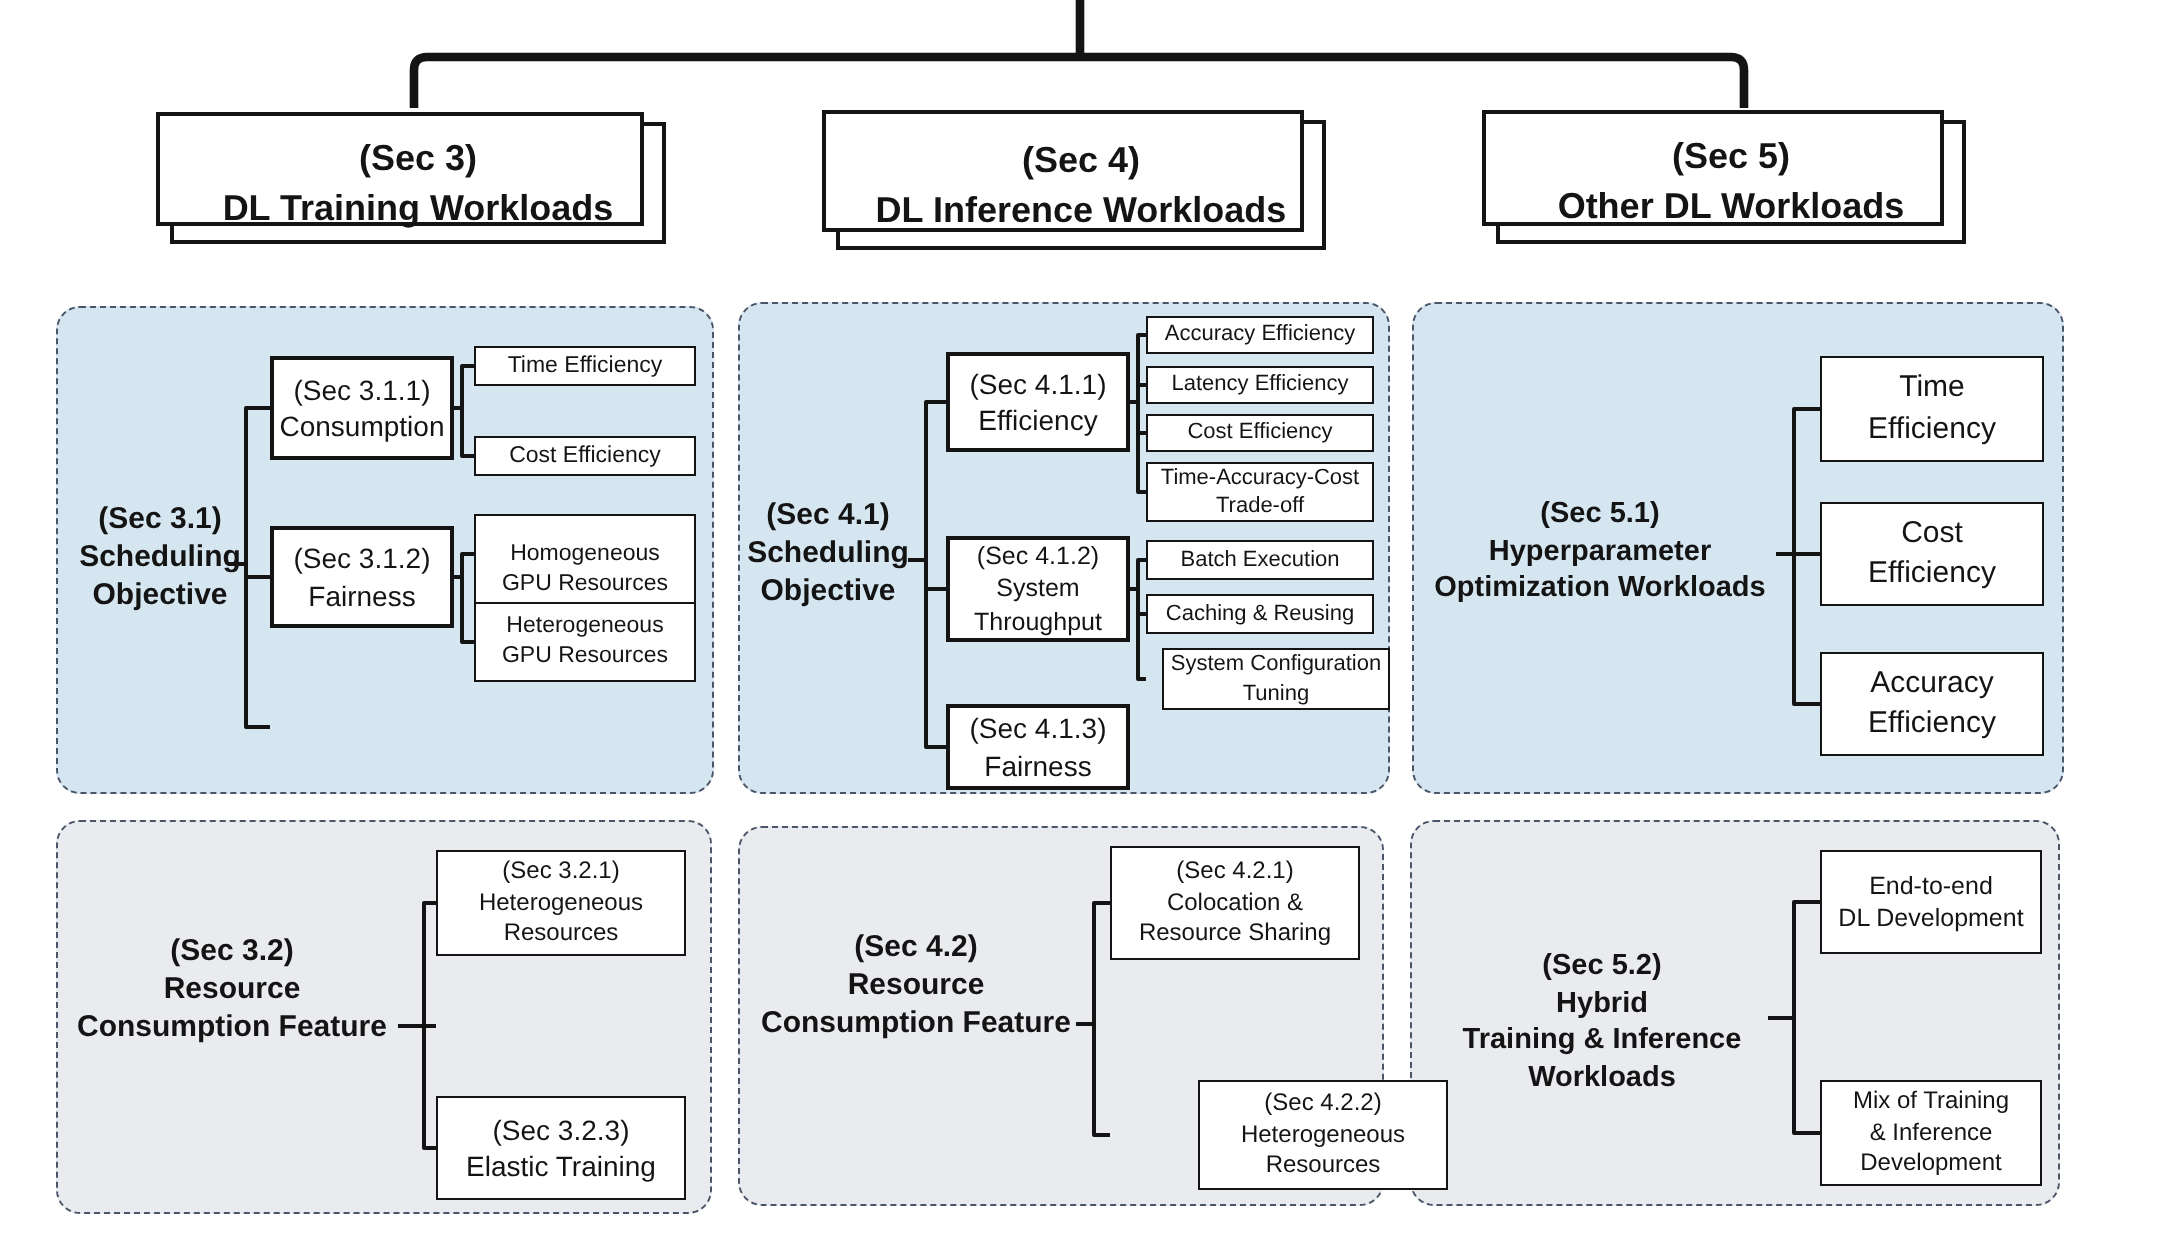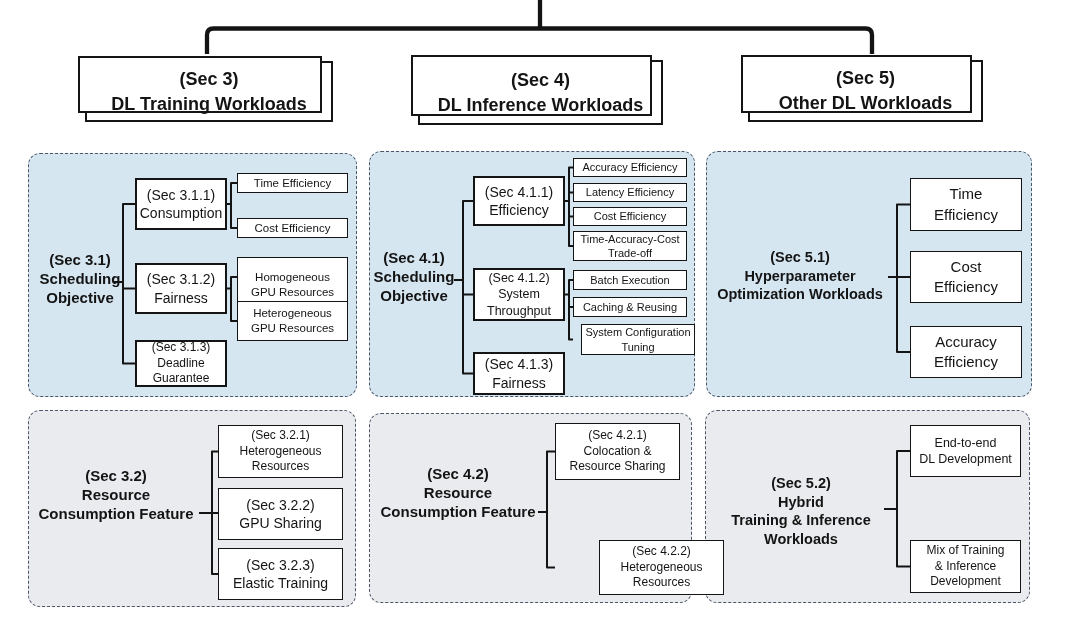--- a/index.html
+++ b/index.html
@@ -102,23 +102,20 @@
 Consumption Feature</div>
   <div class="plabel fs145" style="left:718px; top:474px; width:166px;">(Sec 5.2)
 Hybrid
 Training &amp; Inference
 Workloads</div>
 
   <div class="node sec fs14" style="left:135px; top:178px; width:92px; height:52px;">(Sec 3.1.1)
 Consumption</div>
   <div class="node sec fs14" style="left:135px; top:263px; width:92px; height:51px;">(Sec 3.1.2)
 Fairness</div>
-  <div class="node sec fs12" style="left:135px; top:340px; width:92px; height:47px;">(Sec 3.1.3)
-Deadline
-Guarantee</div>
 
   <div class="node leaf fs115" style="left:237px; top:173px; width:111px; height:20px;">Time Efficiency</div>
   <div class="node leaf fs115" style="left:237px; top:218px; width:111px; height:20px;">Cost Efficiency</div>
   <div class="node leaf fs115" style="left:237px; top:257px; width:111px; height:56px;">Homogeneous
 GPU Resources</div>
   <div class="node leaf fs115" style="left:237px; top:301px; width:111px; height:40px;">Heterogeneous
 GPU Resources</div>
 
   <div class="node sec fs14" style="left:473px; top:176px; width:92px; height:50px;">(Sec 4.1.1)
 Efficiency</div>
@@ -141,22 +138,20 @@
   <div class="node leaf2 fs15" style="left:910px; top:178px; width:112px; height:53px;">Time
 Efficiency</div>
   <div class="node leaf2 fs15" style="left:910px; top:251px; width:112px; height:52px;">Cost
 Efficiency</div>
   <div class="node leaf2 fs15" style="left:910px; top:326px; width:112px; height:52px;">Accuracy
 Efficiency</div>
 
   <div class="node leaf2 fs12" style="left:218px; top:425px; width:125px; height:53px;">(Sec 3.2.1)
 Heterogeneous
 Resources</div>
-  <div class="node leaf2 fs14" style="left:218px; top:488px; width:125px; height:52px;">(Sec 3.2.2)
-GPU Sharing</div>
   <div class="node leaf2 fs14" style="left:218px; top:548px; width:125px; height:52px;">(Sec 3.2.3)
 Elastic Training</div>
 
   <div class="node leaf2 fs12" style="left:555px; top:423px; width:125px; height:57px;">(Sec 4.2.1)
 Colocation &amp;
 Resource Sharing</div>
   <div class="node leaf2 fs12" style="left:555px; top:540px; width:125px; height:55px;margin-left:44px;">(Sec 4.2.2)
 Heterogeneous
 Resources</div>
 

